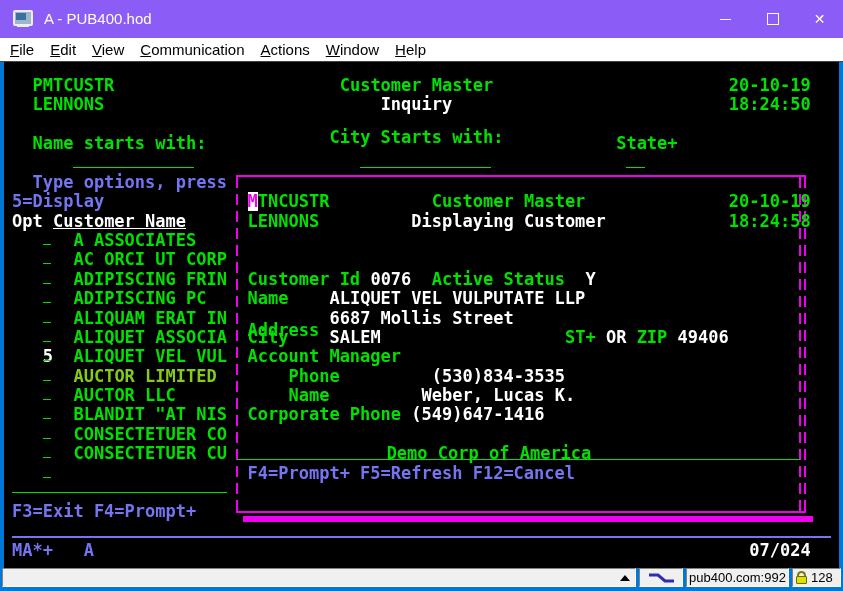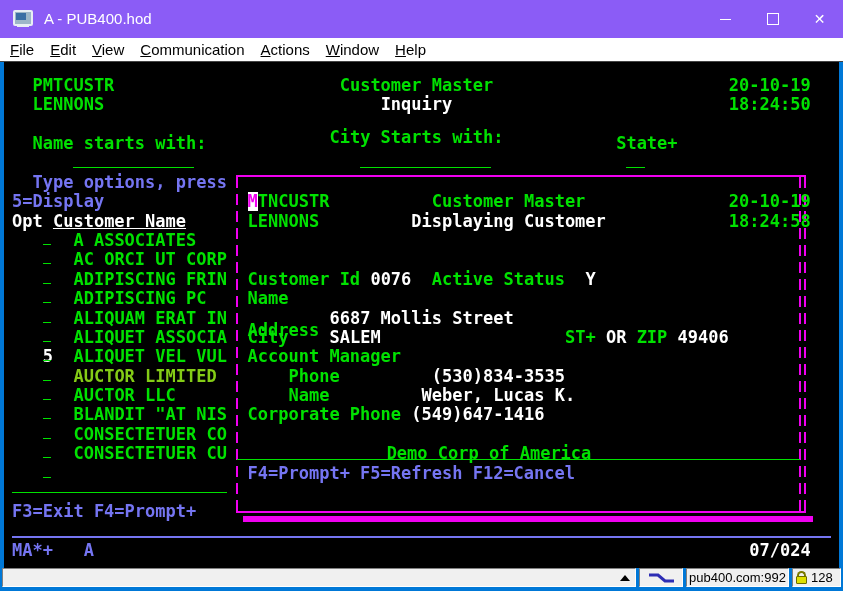--- a/index.html
+++ b/index.html
@@ -147,20 +147,21 @@
       <span class="seg" style="left: 427.84px; top: 130.25px; color: rgb(0, 225, 0);">Customer Master</span>
       <span class="seg" style="left: 724.8px; top: 130.25px; color: rgb(0, 225, 0);">20-10-19</span>
       <span class="seg" style="left: 243.52px; top: 149.625px; color: rgb(0, 225, 0);">LENNONS</span>
       <span class="seg" style="left: 407.36px; top: 149.625px; color: rgb(255, 255, 255);">Displaying Customer</span>
       <span class="seg" style="left: 724.8px; top: 149.625px; color: rgb(0, 225, 0);">18:24:58</span>
       <span class="seg" style="left: 243.52px; top: 207.75px; color: rgb(0, 225, 0);">Customer Id</span>
       <span class="seg" style="left: 366.4px; top: 207.75px; color: rgb(255, 255, 255);">0076</span>
       <span class="seg" style="left: 427.84px; top: 207.75px; color: rgb(0, 225, 0);">Active Status</span>
       <span class="seg" style="left: 581.44px; top: 207.75px; color: rgb(255, 255, 255);">Y</span>
       <span class="seg" style="left: 243.52px; top: 227.125px; color: rgb(0, 225, 0);">Name</span>
+      <span class="seg" style="left: 325.44px; top: 227.125px; color: rgb(255, 255, 255);">ALIQUET VEL VULPUTATE LLP</span>
       <span class="seg" style="left: 243.52px; top: 246.5px; color: rgb(0, 225, 0); margin-top: 12px;">Address</span>
       <span class="seg" style="left: 325.44px; top: 246.5px; color: rgb(255, 255, 255);">6687 Mollis Street</span>
       <span class="seg" style="left: 243.52px; top: 265.875px; color: rgb(0, 225, 0);">City</span>
       <span class="seg" style="left: 325.44px; top: 265.875px; color: rgb(255, 255, 255);">SALEM</span>
       <span class="seg" style="left: 560.96px; top: 265.875px; color: rgb(0, 225, 0);">ST+</span>
       <span class="seg" style="left: 601.92px; top: 265.875px; color: rgb(255, 255, 255);">OR</span>
       <span class="seg" style="left: 632.64px; top: 265.875px; color: rgb(0, 225, 0);">ZIP</span>
       <span class="seg" style="left: 673.6px; top: 265.875px; color: rgb(255, 255, 255);">49406</span>
       <span class="seg" style="left: 243.52px; top: 285.25px; color: rgb(0, 225, 0);">Account Manager</span>
       <span class="seg" style="left: 284.48px; top: 304.625px; color: rgb(0, 225, 0);">Phone</span>

